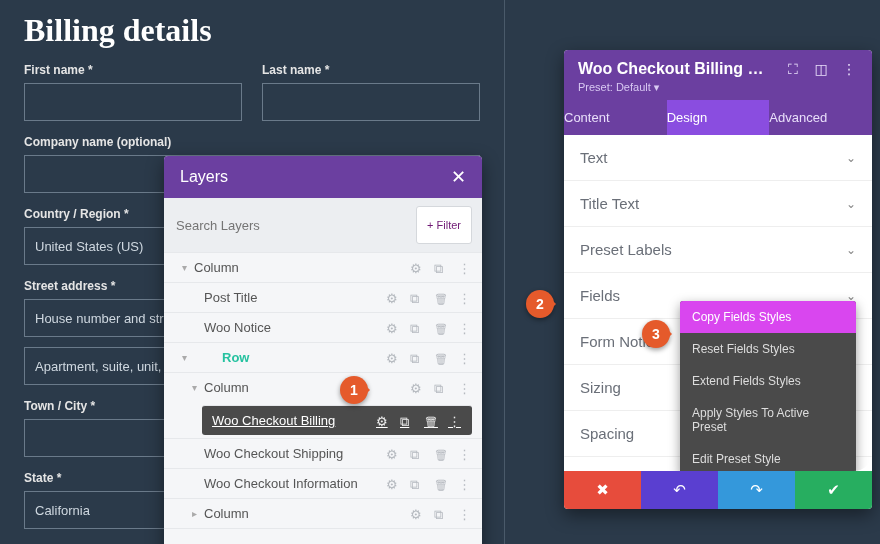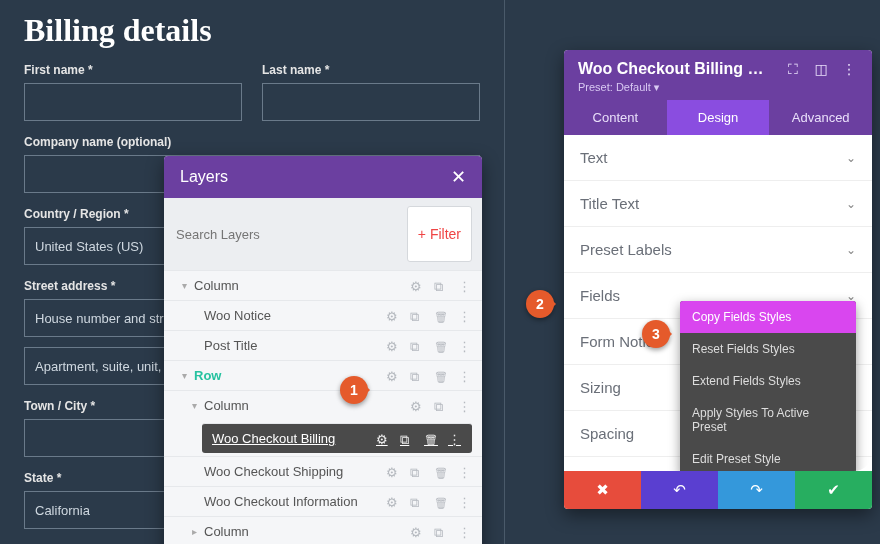--- a/index.html
+++ b/index.html
@@ -97,43 +97,43 @@
     border: none;
     background: transparent;
     font-size: 13px;
     color: #777;
     outline: none;
   }
   .layers-search .filter {
     background: #fff;
     border: 1px solid #d5d8dc;
     border-radius: 3px;
-    padding: 19px 10px;
-    font-size: 14px;
-    color: #ef4444;
+    padding: 12px 10px;
+    font-size: 11px;
+    color: #701a75;
     cursor: pointer;
   }
   .layer-row {
     display: flex;
     align-items: center;
     padding: 7px 10px 7px 6px;
     border-top: 1px solid #e6e8eb;
     position: relative;
   }
   .layer-row.depth-1 { padding-left: 18px; }
   .layer-row.depth-2 { padding-left: 28px; }
   .layer-row.depth-3 { padding-left: 40px; }
   .layer-row .toggle {
     width: 12px;
     font-size: 10px;
     color: #aaa;
     display: inline-block;
   }
   .layer-row .label { flex: 1; }
-  .layer-row.teal .label { color: var(--row-teal); font-weight: bold; }
+  .layer-row.teal .label { color: var(--row-teal); font-weight: bold; margin-left: 28px; }
   .layer-row .icons {
     display: flex;
     gap: 10px;
     color: #b5b9bf;
     font-size: 13px;
   }
   .layer-row.active {
     background: #4a4a4a;
     color: #fff;
     border-radius: 3px;
@@ -198,21 +198,20 @@
     font-size: 11px;
     color: #d9c9f3;
     margin-top: 3px;
   }
   .tabs {
     display: flex;
     background: var(--purple);
   }
   .tab {
     flex: 1;
-    text-align: center;
     padding: 10px 0;
     font-size: 13px;
     color: #e9dffa;
     cursor: pointer;
   }
   .tab.active {
     background: #8a4de0;
     color: #fff;
   }
   .accordion {
@@ -354,31 +353,31 @@
     <span class="toggle">▾</span>
     <span class="label">Column</span>
     <span class="icons">
       <span class="ico ico-gear"></span>
       <span class="ico ico-copy"></span>
       <span class="ico ico-more"></span>
     </span>
   </div>
   <div class="layer-row depth-2">
     <span class="toggle"></span>
-    <span class="label">Woo Notice</span>
+    <span class="label">Post Title</span>
     <span class="icons">
       <span class="ico ico-gear"></span>
       <span class="ico ico-copy"></span>
       <span class="ico ico-trash"></span>
       <span class="ico ico-more"></span>
     </span>
   </div>
   <div class="layer-row depth-2">
     <span class="toggle"></span>
-    <span class="label">Post Title</span>
+    <span class="label">Woo Notice</span>
     <span class="icons">
       <span class="ico ico-gear"></span>
       <span class="ico ico-copy"></span>
       <span class="ico ico-trash"></span>
       <span class="ico ico-more"></span>
     </span>
   </div>
   <div class="layer-row depth-1 teal">
     <span class="toggle">▾</span>
     <span class="label">Row</span>

